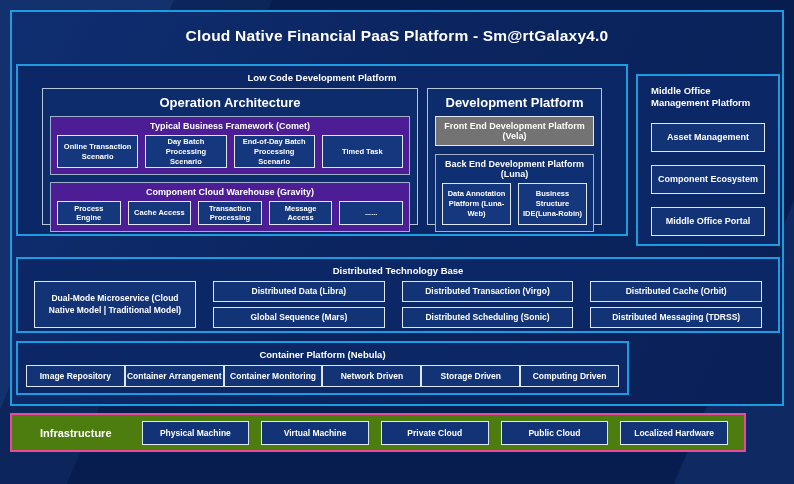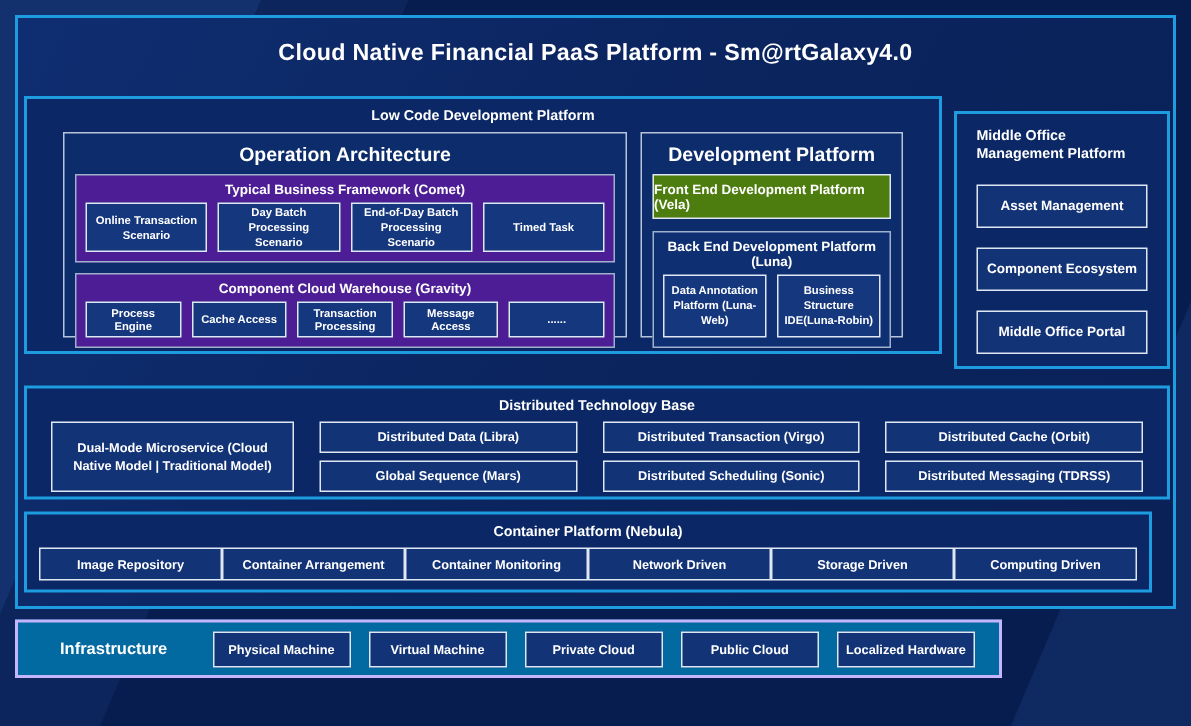--- a/index.html
+++ b/index.html
@@ -37,21 +37,21 @@
   }
 
   .section-blue {
     border: 2px solid #1d9ce0;
     background: #0b2765;
     position: absolute;
   }
   .lowcode   { left: 4px;   top: 52px;  width: 612px; height: 172px; }
   .midoffice { left: 624px; top: 62px;  width: 144px; height: 172px; padding: 9px 13px 0; }
   .distributed { left: 4px; top: 245px; width: 764px; height: 76px; }
-  .containerp  { left: 4px; top: 329px; width: 752px; height: 54px; }
+  .containerp  { left: 4px; top: 329px; width: 613px; height: 54px; }
 
   .sec-label {
     text-align: center;
     font-size: 9.5px;
     font-weight: bold;
     padding: 6px 0 5px;
   }
 
   .lowcode-body { display: flex; gap: 9px; padding: 0 24px; }
 
@@ -90,24 +90,24 @@
     text-align: center;
     font-size: 7.5px;
     font-weight: bold;
     line-height: 1.3;
     padding: 1px 3px;
   }
   .warehouse { margin-top: 7px; }
 
   .frontend {
     border: 1px solid #dfe7f2;
-    background: #4d7c0f;
+    background: #737373;
     height: 30px;
     display: flex; align-items: center; justify-content: center;
-    font-size: 9px; font-weight: bold; text-align: left;
+    font-size: 9px; font-weight: bold; text-align: center;
   }
   .backend { margin-top: 8px; border: 1px solid #9fb0cb; background: #0e2f72; padding: 3px 6px 6px; }
   .backend .item-sm { min-height: 42px; }
 
   .midoffice-label { font-size: 9.5px; font-weight: bold; line-height: 1.3; }
   .mid-item {
     border: 1px solid #dfe7f2;
     background: #123376;
     height: 29px;
     margin-top: 13px;
@@ -135,23 +135,23 @@
   .cp-item {
     flex: 1;
     border: 1px solid #dfe7f2;
     background: #123376;
     height: 22px;
     display: flex; align-items: center; justify-content: center;
     font-size: 8.5px; font-weight: bold; text-align: center;
   }
 
   .infra {
-    position: absolute; left: 10px; top: 413px; width: 658px; height: 39px;
-    border: 2px solid #c4b5fd;
-    background: #0369a1;
+    position: absolute; left: 10px; top: 413px; width: 736px; height: 39px;
+    border: 2px solid #ec4899;
+    background: #4d7c0f;
     display: flex; align-items: center;
     padding: 0 16px 0 28px;
     gap: 12px;
   }
   .infra-label { font-size: 11px; font-weight: bold; margin-right: 18px; white-space: nowrap; }
   .infra-item {
     flex: 1;
     border: 1px solid #dfe7f2;
     background: #123376;
     height: 24px;

